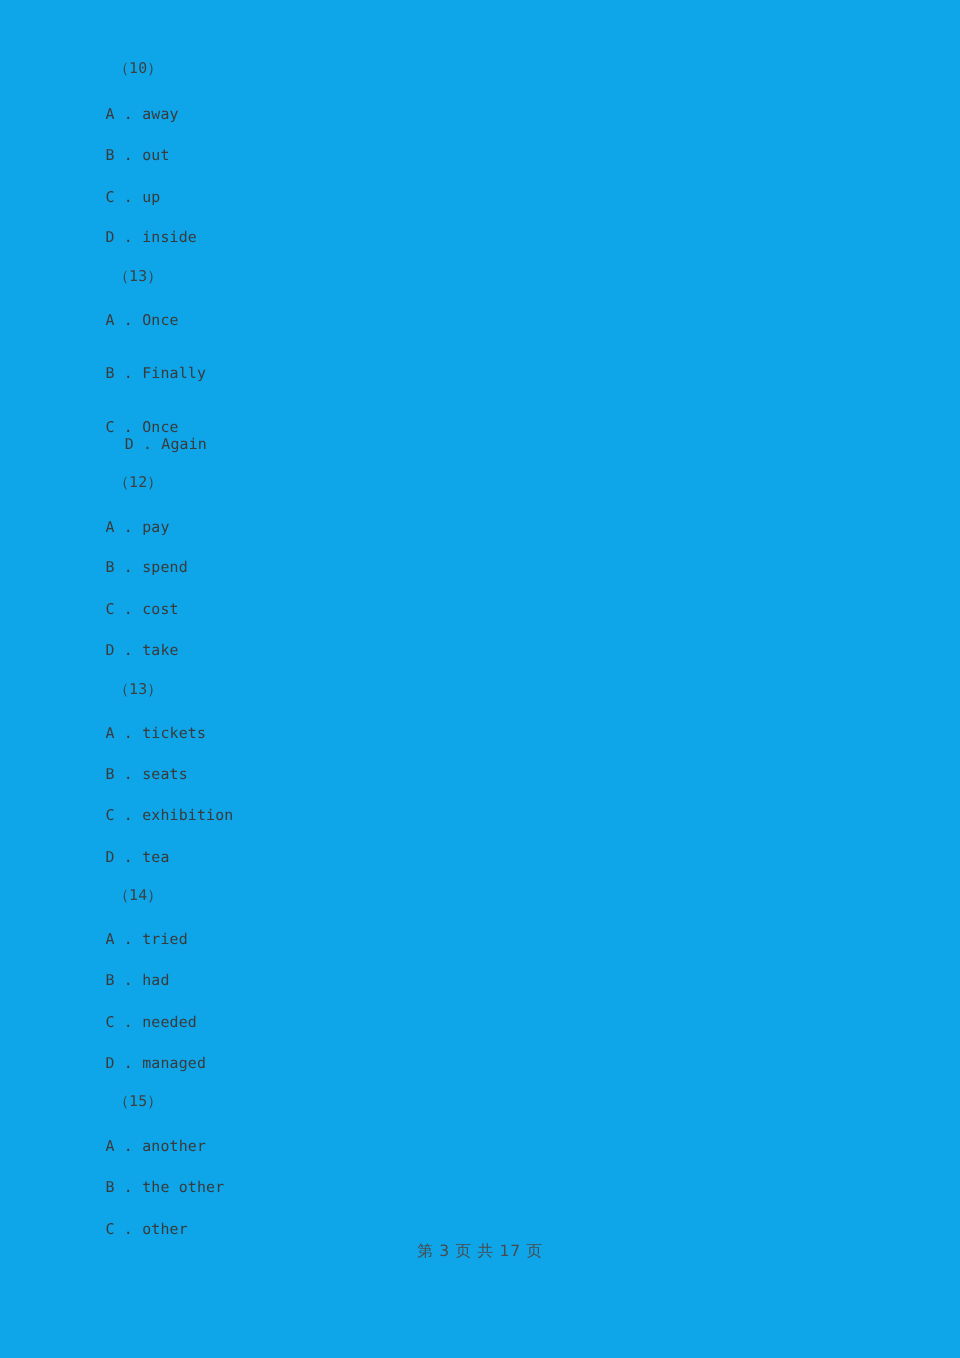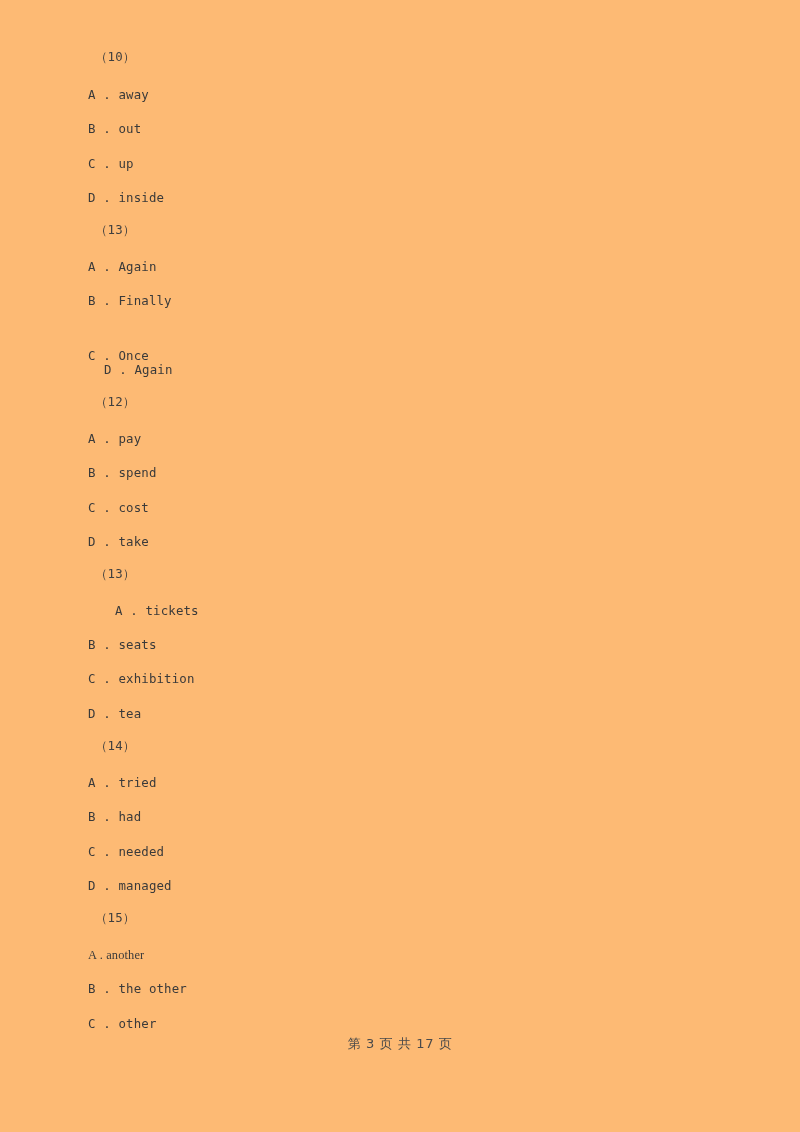--- a/index.html
+++ b/index.html
@@ -5,21 +5,21 @@
 <style>
   html, body {
     margin: 0;
     padding: 0;
     background: #ffffff;
   }
   .page {
     position: relative;
     width: 800px;
     height: 1132px;
-    background: #fdba74;
+    background: #0ea5e9;
     overflow: hidden;
     font-family: "DejaVu Sans Mono", "Liberation Mono", monospace;
   }
   .content {
     position: absolute;
     left: 0;
     top: 0;
     width: 800px;
   }
   .line {
@@ -56,38 +56,38 @@
 <body>
 
 <div class="page">
   <div class="content">
       <div class="line qnum" style="top: 50px;">（10）</div>
       <div class="line opt" style="top: 88px;">A . away</div>
       <div class="line opt" style="top: 122px;">B . out</div>
       <div class="line opt" style="top: 157px;">C . up</div>
       <div class="line opt" style="top: 191px;">D . inside</div>
       <div class="line qnum" style="top: 223px;">（13）</div>
-      <div class="line opt" style="top: 260px;">A . Again</div>
-      <div class="line opt" style="top: 294px;">B . Finally</div>
+      <div class="line opt" style="top: 260px;">A . Once</div>
+      <div class="line opt" style="top: 304px;">B . Finally</div>
       <div class="line opt" style="top: 329px; margin-top: 20px;">C . Once</div>
       <div class="line opt" style="top: 363px; padding-left: 16px;">D . Again</div>
       <div class="line qnum" style="top: 395px;">（12）</div>
       <div class="line opt" style="top: 432px;">A . pay</div>
       <div class="line opt" style="top: 466px;">B . spend</div>
       <div class="line opt" style="top: 501px;">C . cost</div>
       <div class="line opt" style="top: 535px;">D . take</div>
       <div class="line qnum" style="top: 567px; text-align: right;">（13）</div>
-      <div class="line opt" style="top: 604px; margin-left: 27px;">A . tickets</div>
+      <div class="line opt" style="top: 604px;">A . tickets</div>
       <div class="line opt" style="top: 638px;">B . seats</div>
       <div class="line opt" style="top: 672px;">C . exhibition</div>
       <div class="line opt" style="top: 707px;">D . tea</div>
       <div class="line qnum" style="top: 739px;">（14）</div>
       <div class="line opt" style="top: 776px;">A . tried</div>
       <div class="line opt" style="top: 810px;">B . had</div>
       <div class="line opt" style="top: 845px;">C . needed</div>
       <div class="line opt" style="top: 879px;">D . managed</div>
       <div class="line qnum" style="top: 911px;">（15）</div>
-      <div class="line opt" style="top: 948px; font-family: Liberation Serif, serif;">A . another</div>
+      <div class="line opt" style="top: 948px;">A . another</div>
       <div class="line opt" style="top: 982px;">B . the other</div>
       <div class="line opt" style="top: 1017px; text-align: right;">C . other</div>
     </div>
   <div class="footer">第 3 页 共 17 页</div>
 </div>
 
 </body></html>

